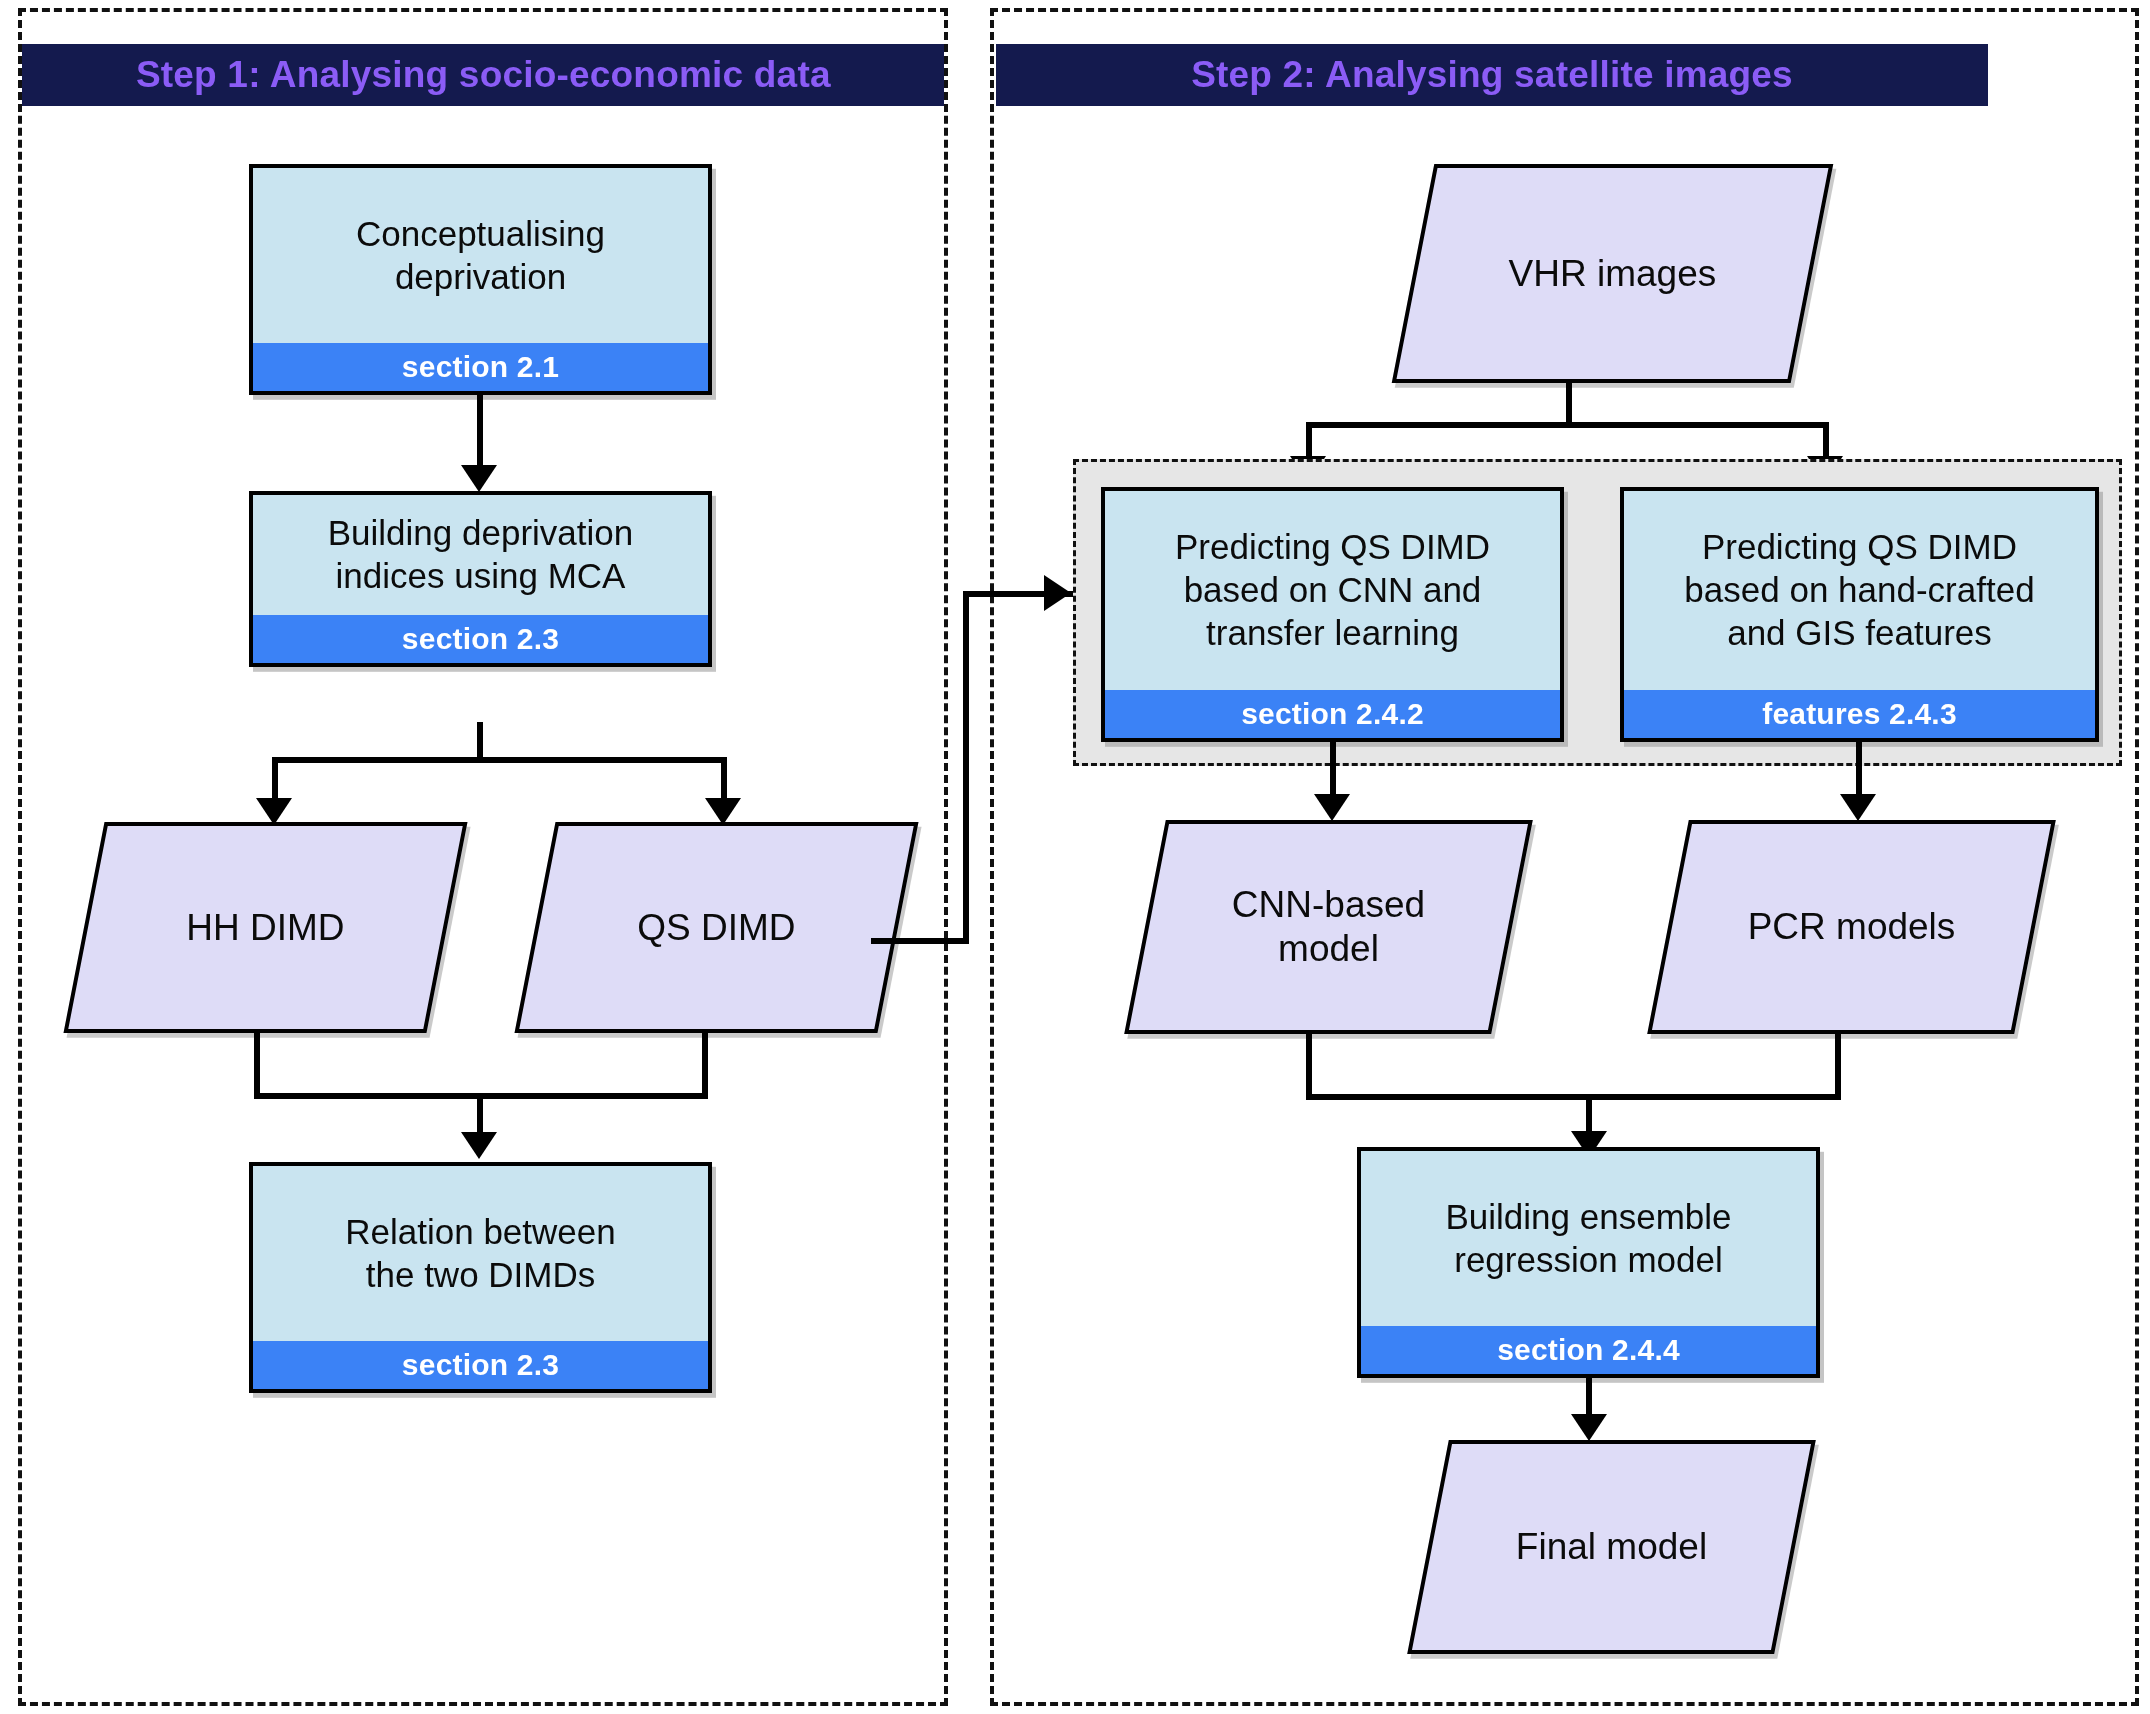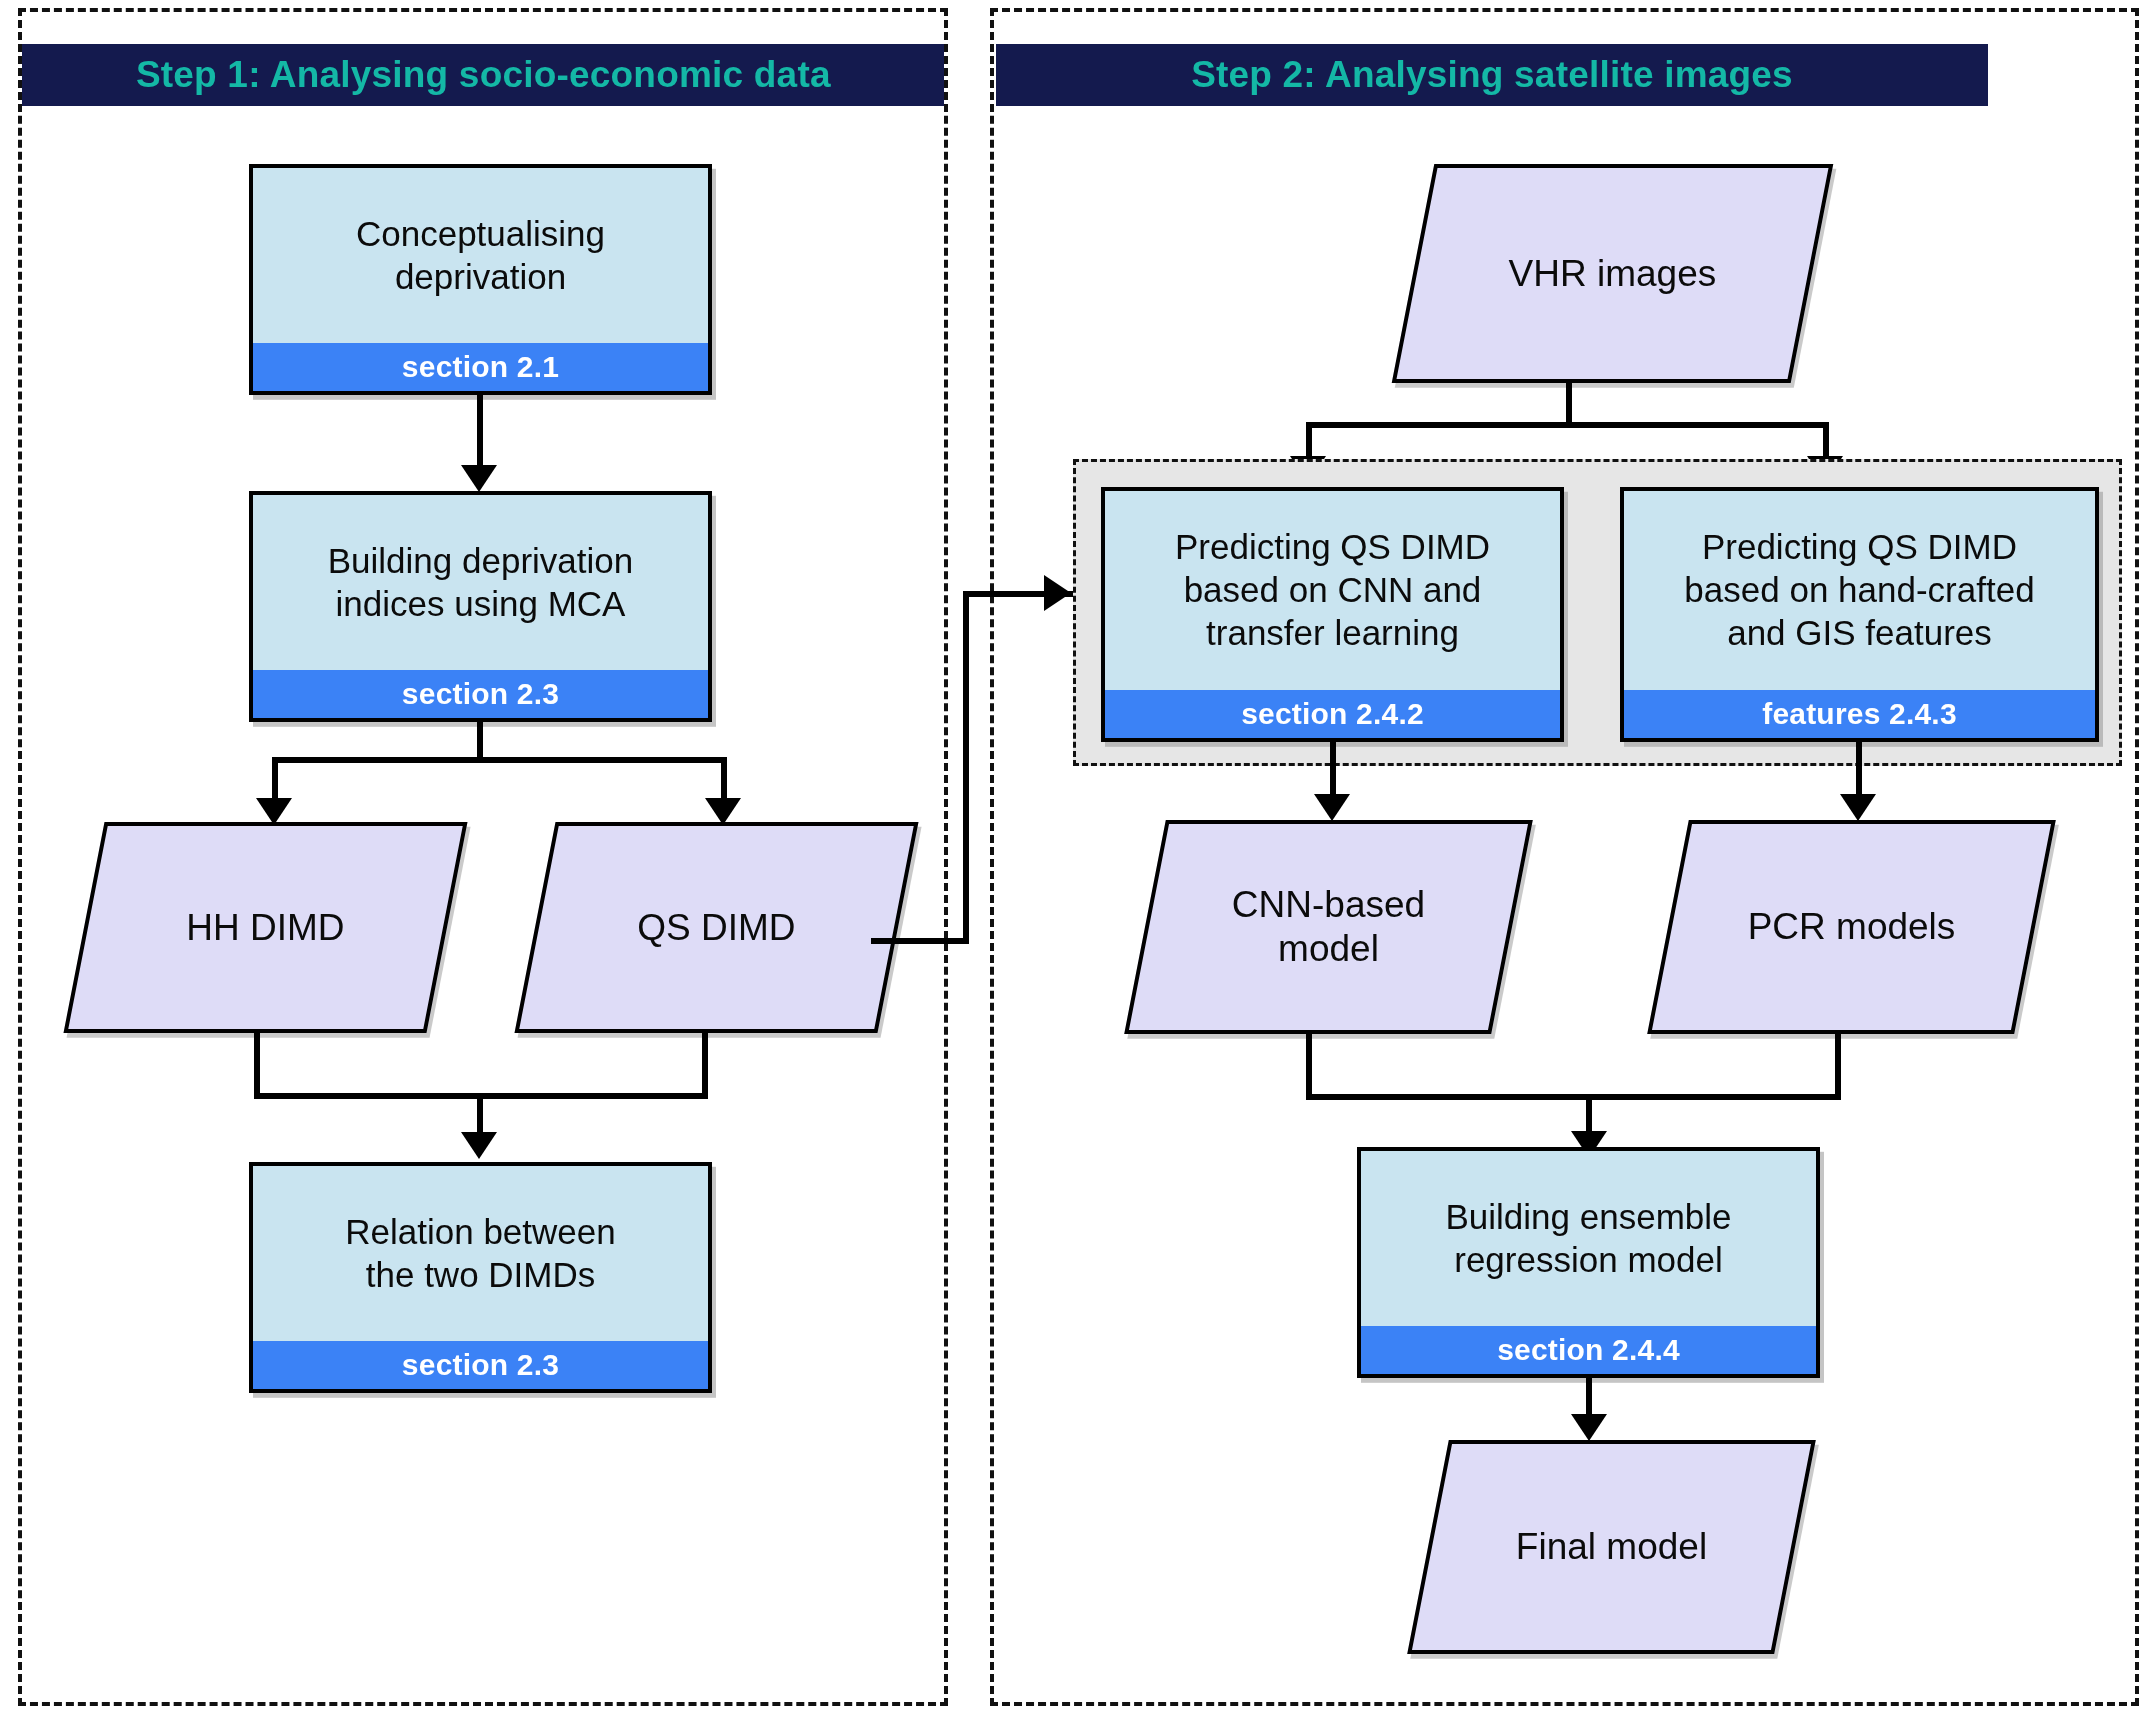--- a/index.html
+++ b/index.html
@@ -19,21 +19,21 @@
     border:4px dashed #111111;
     box-sizing:border-box;
     background:transparent;
   }
   #panel-left  {left:17.6px;  top:8px;  width:930px; height:1698px;}
   #panel-right {left:990px;top:8px;  width:1149px; height:1698px;}
 
   .panel-header{
     position:absolute;
     background:#141a4e;
-    color:#14b8a6;
+    color:#8b5cf6;
     font-weight:bold;
     display:flex;
     align-items:center;
     justify-content:center;
     letter-spacing:0.2px;
     box-sizing:border-box;
   }
   #header-left  {left:22.3px;   top:44px; width:922px; height:62px; font-size:37px;}
   #header-right {left:996px; top:44px; width:992px; height:62px; font-size:37px;}
 
@@ -135,21 +135,21 @@
 
   <div class="proc" style="left:249px; top:164px; width:463px; height:231px;">
     <div class="body">Conceptualising
 deprivation</div>
     <div class="section">section 2.1</div>
   </div>
 
   <div class="ln vl" style="left:477px; top:395px; width:5.6px; height:84px;"></div>
   <div class="arrow" style="left:461px; top:465px;"></div>
 
-  <div class="proc" style="left:249px; top:491px; width:463px; height:231px;">
+  <div class="proc" style="left:249px; top:491px; width:463px; height:176px;">
     <div class="body">Building deprivation
 indices using MCA</div>
     <div class="section">section 2.3</div>
   </div>
 
   <div class="ln vl" style="left:477px; top:722px; height:40px;"></div>
   <div class="ln hl" style="left:272px; top:757px; width:455px;"></div>
   <div class="ln vl" style="left:272px; top:757px; height:46px;"></div>
   <div class="ln vl" style="left:721px; top:757px; height:46px;"></div>
   <div class="arrow" style="left:256px; top:798px;"></div>

